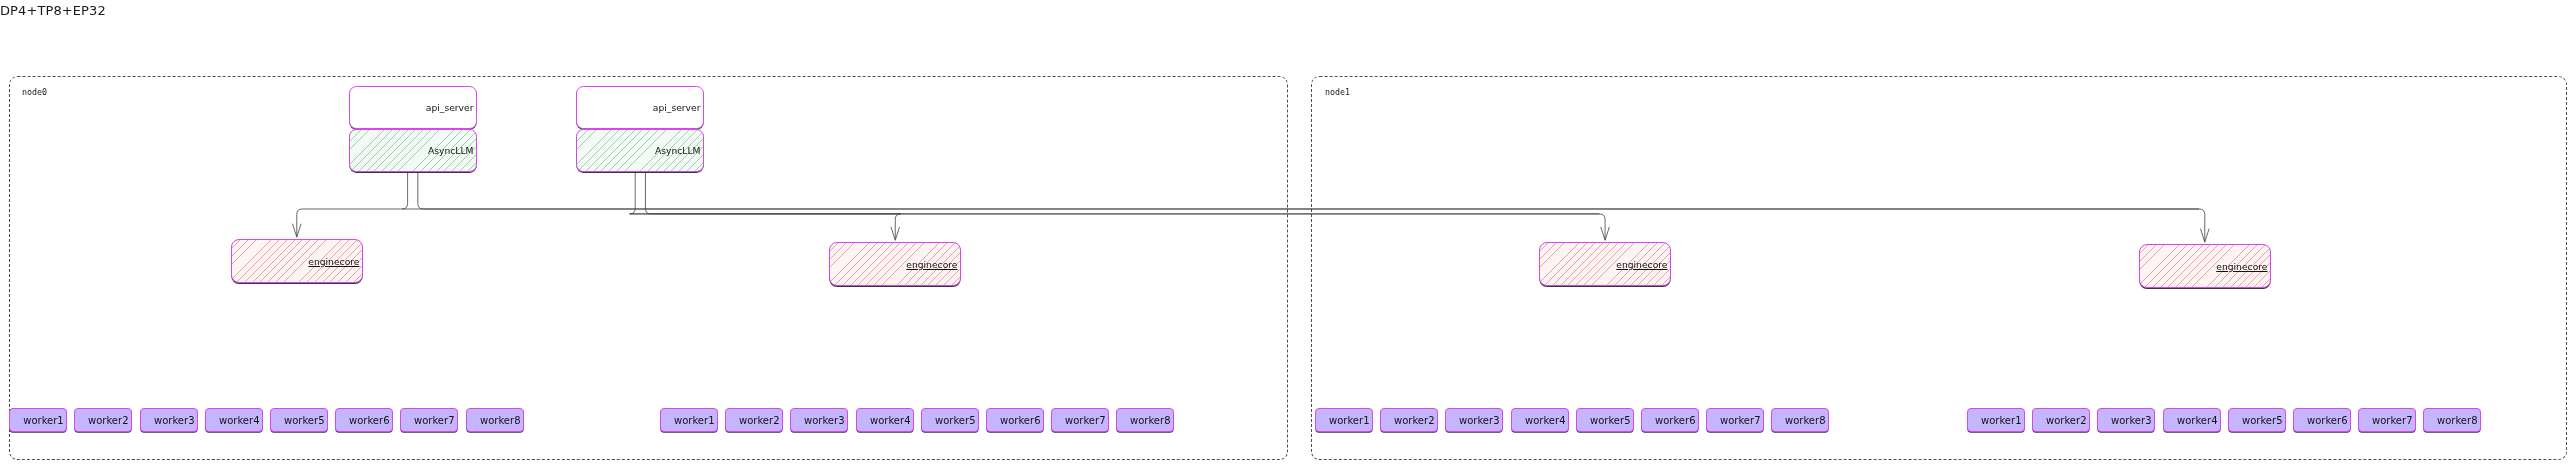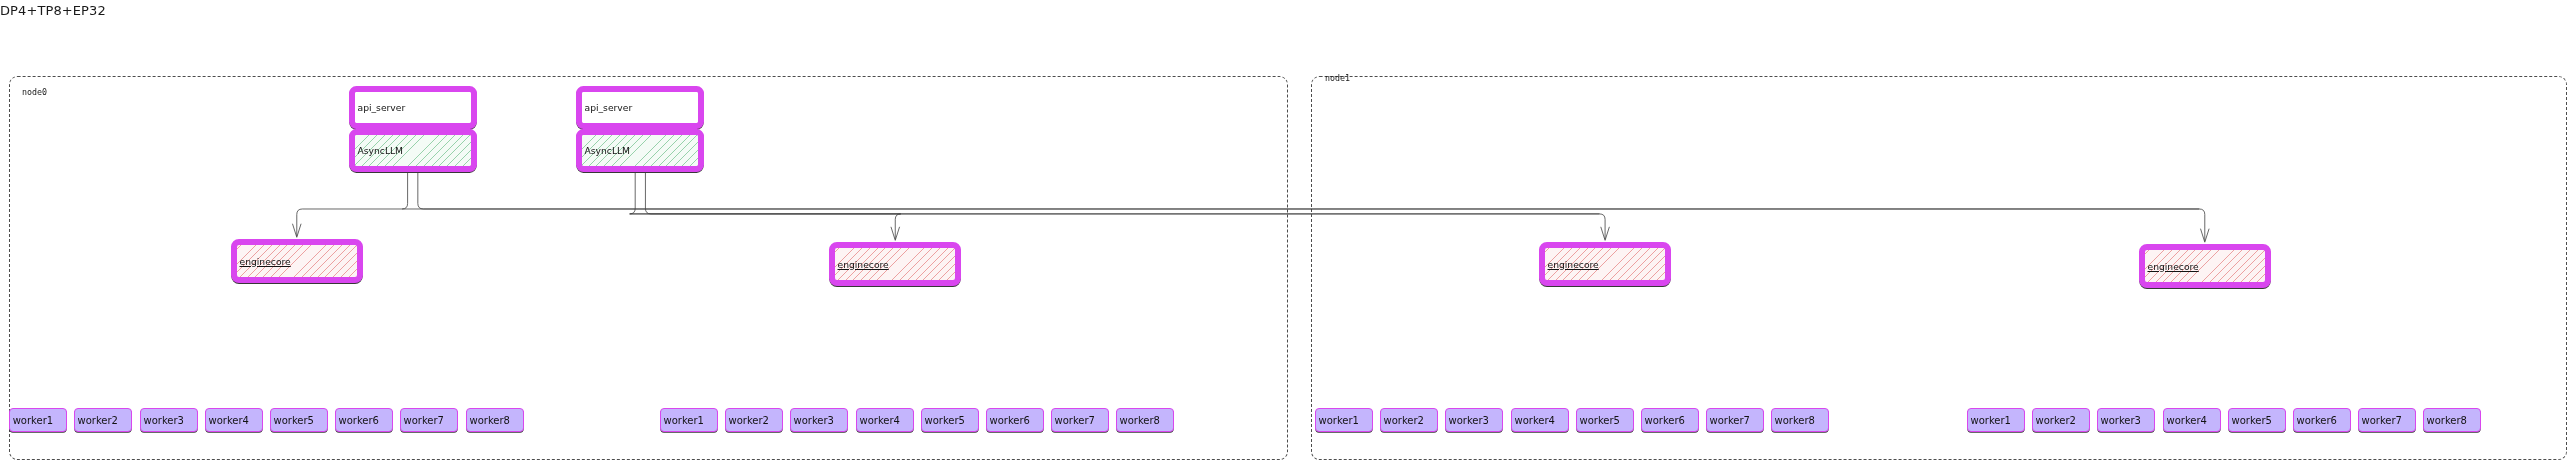--- a/index.html
+++ b/index.html
@@ -44,25 +44,25 @@
     font-family: "DejaVu Sans Mono", monospace;
     font-size: 8.3px;
     color: #1a1a1a;
     white-space: nowrap;
   }
 
   
   .nbox {
     position: absolute;
     box-sizing: border-box;
-    border: 6px solid #d946ef;
+    border: 1px solid #d946ef;
     border-radius: 6.8px;
     display: flex;
     align-items: center;
-    justify-content: flex-start;
+    justify-content: flex-end;
     font-family: "DejaVu Sans", sans-serif;
     color: #131313;
     background: #ffffff;
     box-shadow: 0 1.2px 0 -0.3px rgba(20,20,20,0.85);
   }
   .nbox.api {
     font-size: 9.2px;
     background: #ffffff;
     border-radius: 7.4px;
   }
@@ -189,21 +189,21 @@
       <div class="nbox worker" style="left: 986px; top: 408px; width: 58px; height: 24px;">
         <span class="lbl">worker6</span>
       </div>
       <div class="nbox worker" style="left: 1051px; top: 408px; width: 58px; height: 24px;">
         <span class="lbl">worker7</span>
       </div>
       <div class="nbox worker" style="left: 1116px; top: 408px; width: 58px; height: 24px;">
         <span class="lbl">worker8</span>
       </div>
       <div class="node-box" style="left: 1311px; top: 76px; width: 1256px; height: 384px;"></div>
-      <div class="node-label" style="left: 1325px; top: 73px;">node1</div>
+      <div class="node-label" style="left: 1325px; top: 87px;">node1</div>
       <div class="nbox engine" style="left: 1539px; top: 242px; width: 132px; height: 44px;">
         <span class="lbl">enginecore</span>
       </div>
       <div class="nbox engine" style="left: 2139px; top: 244px; width: 132px; height: 44px;">
         <span class="lbl">enginecore</span>
       </div>
       <div class="nbox worker" style="left: 1315px; top: 408px; width: 58px; height: 24px;">
         <span class="lbl">worker1</span>
       </div>
       <div class="nbox worker" style="left: 1380px; top: 408px; width: 58px; height: 24px;">

